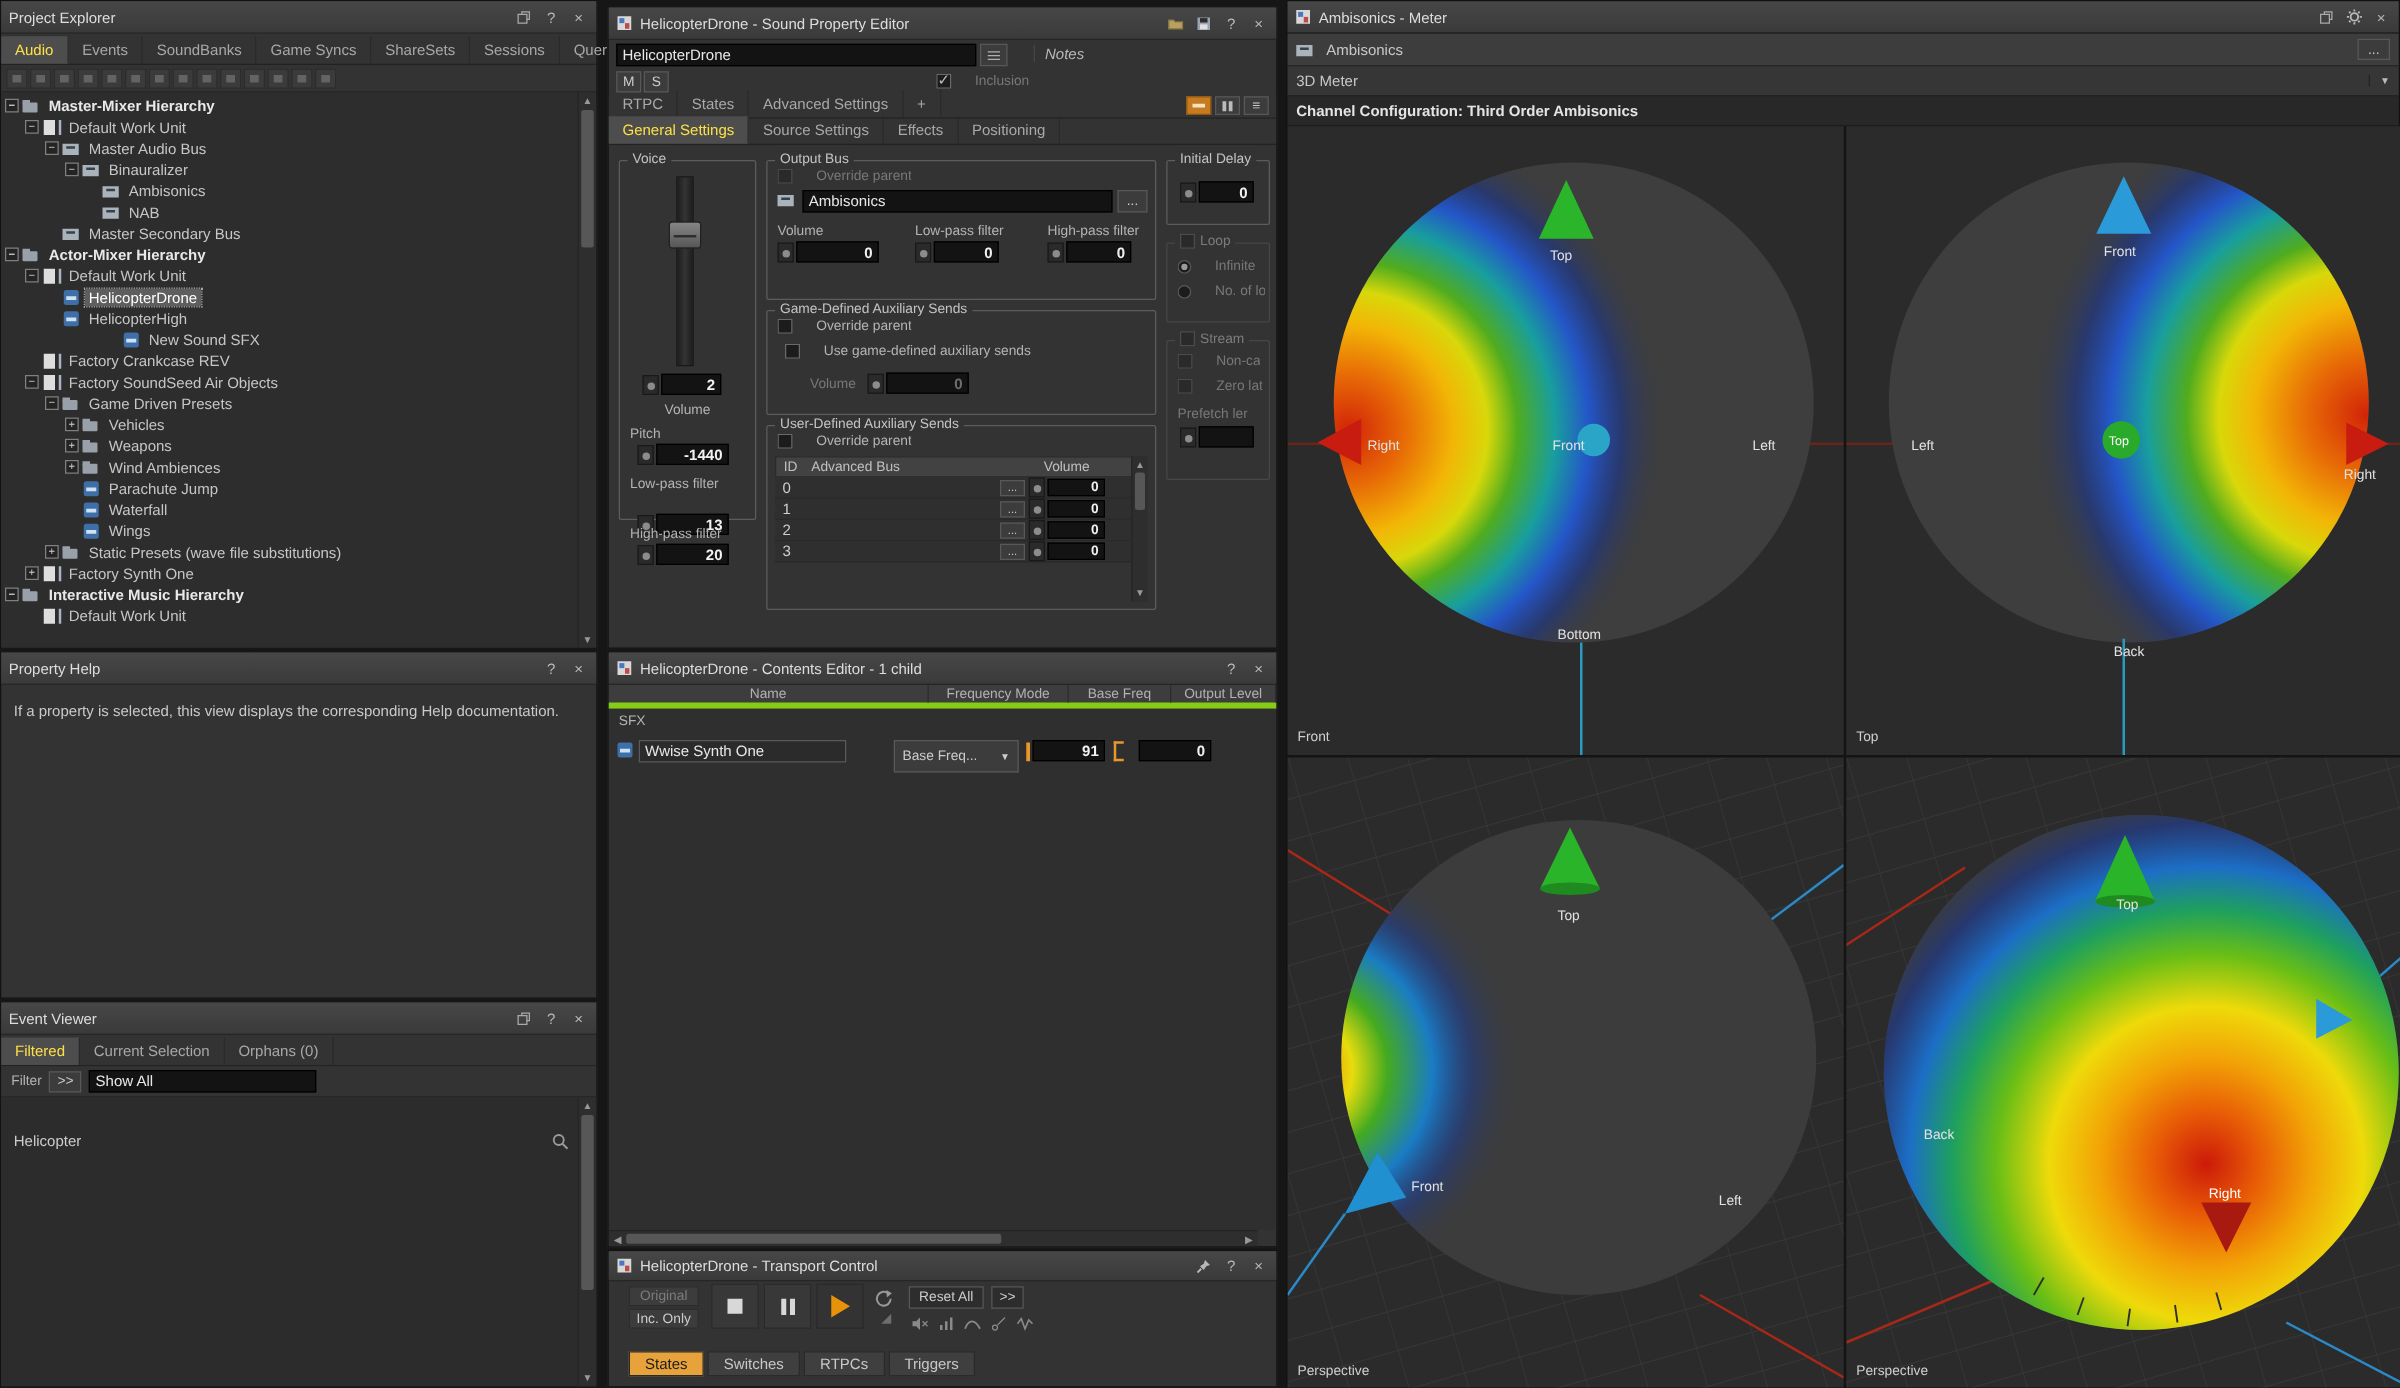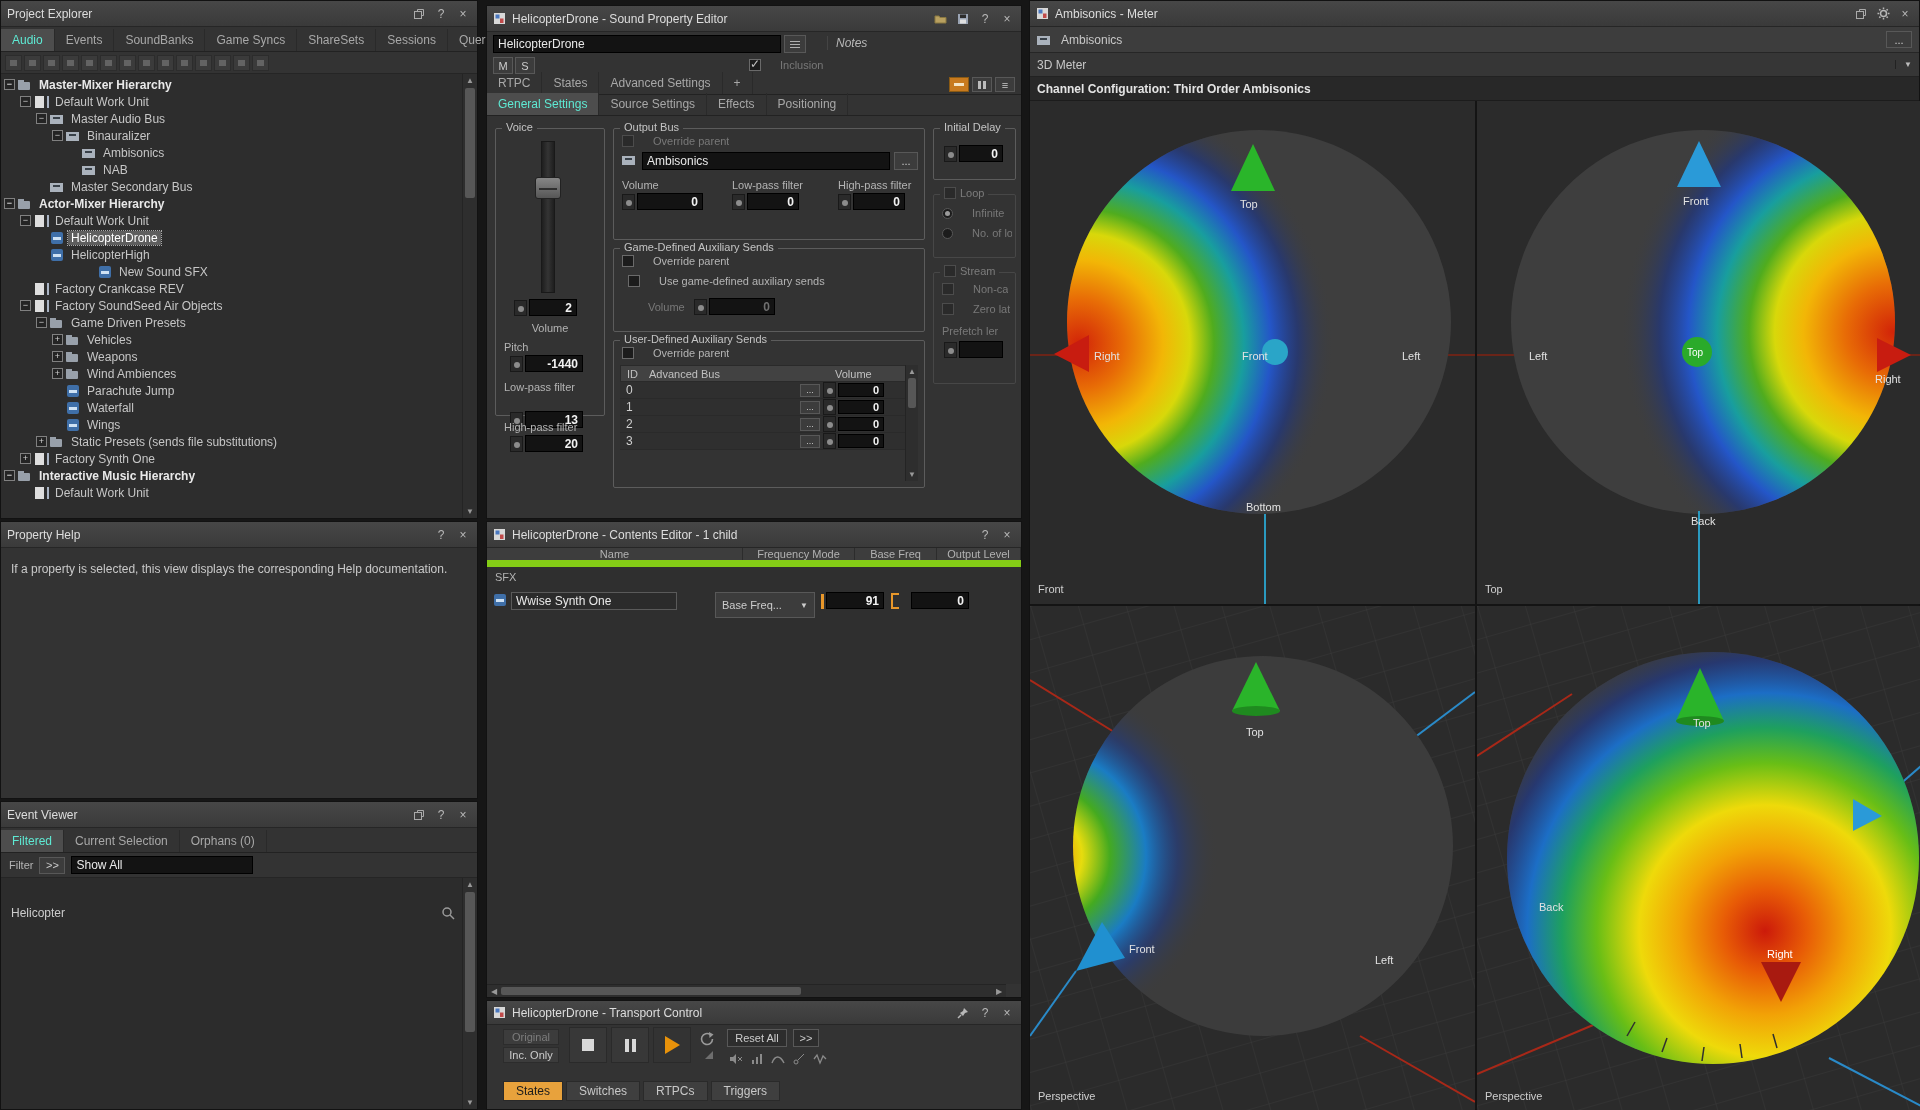--- a/index.html
+++ b/index.html
@@ -4,21 +4,21 @@
 <style>
 *{box-sizing:border-box;margin:0;padding:0}
 html,body{width:1920px;height:1110px;overflow:hidden}
 body{background:#161616;font-family:"Liberation Sans",sans-serif;font-size:12px;color:#c8c8c8;position:relative}
 .panel{position:absolute;background:#333;border:1px solid #121212}
 .titlebar{height:26px;background:linear-gradient(#474747,#3a3a3a);border-bottom:1px solid #262626;display:flex;align-items:center;gap:6px;padding:0 6px;color:#ddd;font-size:12px}
 .t-icons{margin-left:auto;display:flex;gap:6px;align-items:center}
 .tbtn{width:16px;height:16px;display:flex;align-items:center;justify-content:center;color:#b8b8b8;font-size:12px;cursor:default}
 .tabrow{display:flex;background:#333;border-bottom:1px solid #222;height:25px;align-items:flex-end}
 .tab{padding:4px 11px;color:#a8a8a8;border-right:1px solid #2a2a2a;white-space:nowrap;cursor:default}
-.tab.active{background:#4d4d4d;color:#5eead4}
+.tab.active{background:#4d4d4d;color:#fde047}
 .toolbar{display:flex;gap:2px;align-items:center;background:#333;border-bottom:1px solid #252525;height:22px;padding:0 4px}
 .tbicon{width:17px;height:16px;background:#3b3b3b;border:1px solid #2c2c2c;position:relative;flex:none}
 .tbicon::after{content:"";position:absolute;inset:4px;background:#636363}
 
 .treewrap{position:absolute;left:0;right:0;top:73px;bottom:0;background:#2d2d2d;overflow:hidden}
 .trow{height:17px;display:flex;align-items:center;white-space:nowrap;color:#c6c6c6}
 .trow.bold{font-weight:bold;color:#e9e9e9}
 .exp{width:11px;height:11px;flex:none;margin-right:3px;background:#242424;border:1px solid #808080;color:#d0d0d0;font-size:9px;line-height:9px;text-align:center}
 .exp.hid{visibility:hidden}
 .tlabel{padding:0 3px}
@@ -236,21 +236,21 @@
           <span class="tlabel">Waterfall</span>
         </div>
         <div class="trow" style="padding-left: 51px;">
           <span class="exp hid"></span>
           <span class="ti sfx"></span>
           <span class="tlabel">Wings</span>
         </div>
         <div class="trow" style="padding-left: 35px;">
           <span class="exp">+</span>
           <span class="ti folder"></span>
-          <span class="tlabel">Static Presets (sends file substitutions)</span>
+          <span class="tlabel">Static Presets (wave file substitutions)</span>
         </div>
         <div class="trow" style="padding-left: 19px;">
           <span class="exp">+</span>
           <span class="ti wu"></span>
           <span class="tlabel">Factory Synth One</span>
         </div>
         <div class="trow bold" style="padding-left: 3px;">
           <span class="exp">−</span>
           <span class="ti folder"></span>
           <span class="tlabel">Interactive Music Hierarchy</span>
@@ -577,21 +577,21 @@
           <rect x="2.5" y="2.5" width="4" height="4" fill="#4a78c0"></rect>
           <rect x="7" y="6.5" width="3.5" height="4.5" fill="#c04a4a"></rect>
         </svg>
       </span>
     <span>HelicopterDrone - Contents Editor - 1 child</span>
     <span class="t-icons">
       <span class="tbtn">?</span>
       <span class="tbtn">×</span>
     </span>
   </div>
-  <div id="ce-cols" style="position:absolute;left:0;right:0;top:26px;height:19px;background:#3d3d3d;border-bottom:7px solid #84cc16;display:flex">
+  <div id="ce-cols" style="position:absolute;left:0;right:0;top:26px;height:19px;background:#3d3d3d;border-bottom:5px solid #84cc16;display:flex">
       <div class="ccol" style="width: 256px; display: flex; align-items: center; justify-content: center; color: rgb(178, 178, 178); border-right: 1px solid rgb(44, 44, 44); font-size: 11px;">Name</div>
       <div class="ccol" style="width: 112px; display: flex; align-items: center; justify-content: center; color: rgb(178, 178, 178); border-right: 1px solid rgb(44, 44, 44); font-size: 11px;">Frequency Mode</div>
       <div class="ccol" style="width: 82px; display: flex; align-items: center; justify-content: center; color: rgb(178, 178, 178); border-right: 1px solid rgb(44, 44, 44); font-size: 11px;">Base Freq</div>
       <div class="ccol" style="width: 84px; display: flex; align-items: center; justify-content: center; color: rgb(178, 178, 178); border-right: 1px solid rgb(44, 44, 44); font-size: 11px;">Output Level</div>
     </div>
   <div style="position:absolute;left:0;right:0;top:45px;bottom:13px;background:#2f2f2f">
     <div class="abs lab" style="left:8px;top:4px">SFX</div>
     <span class="abs ti sfx" style="left:6px;top:26px"></span>
     <span class="field abs" style="left:24px;top:25px;width:166px;background:#2b2b2b;border-color:#5a5a5a">Wwise Synth One</span>
     <span class="btn abs" style="left:228px;top:25px;width:100px;height:21px;justify-content:space-between;padding:12px 6px">

